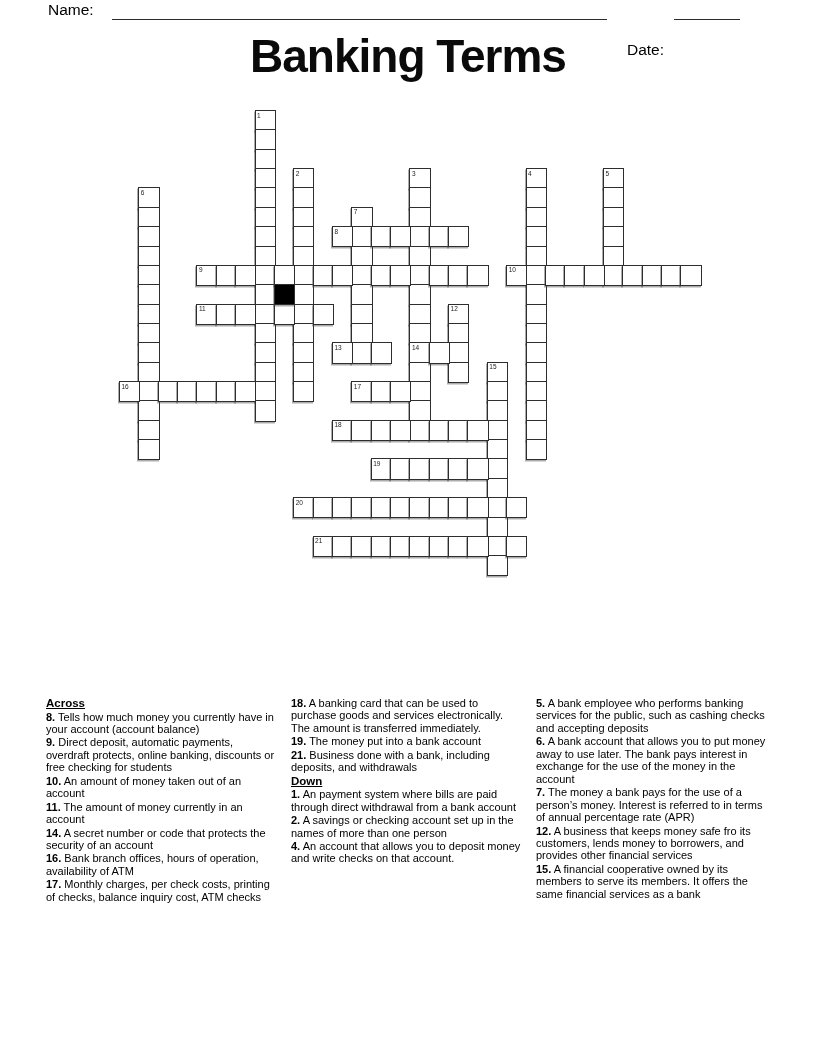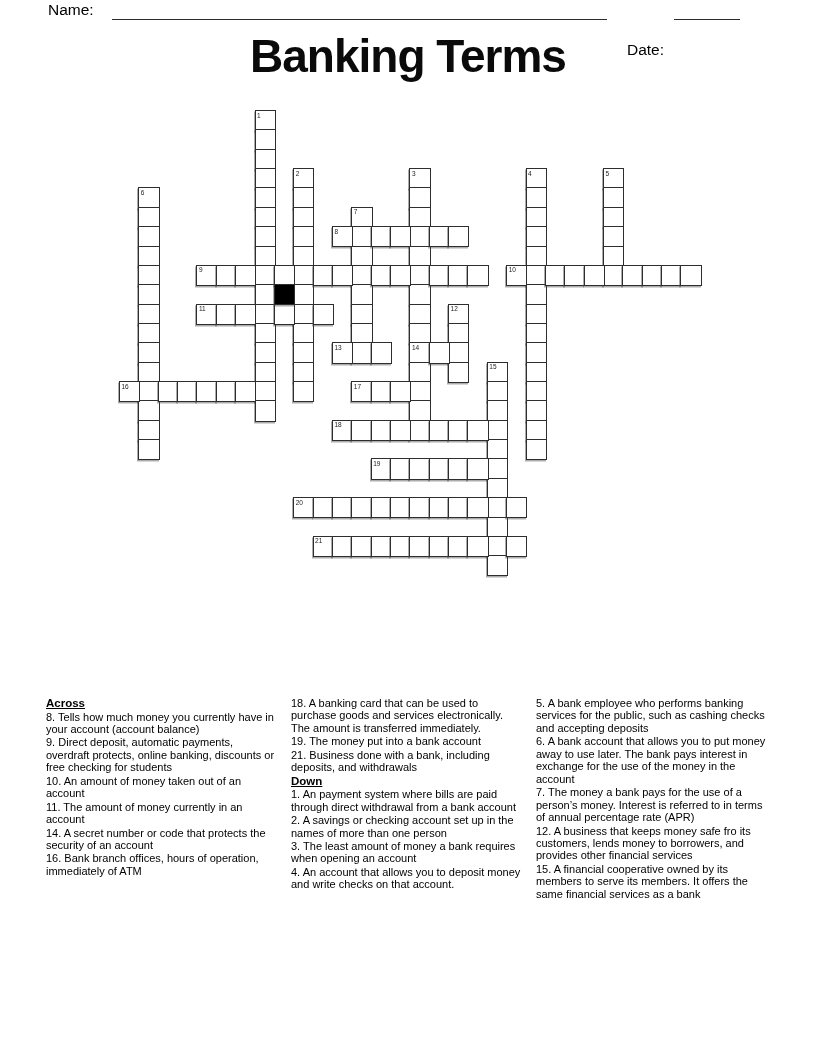--- a/index.html
+++ b/index.html
@@ -35,21 +35,21 @@
   
   .clue-col{position:absolute;top:697px;width:232px;}
   #clues-col-1{left:46px;}
   #clues-col-2{left:291px;}
   #clues-col-3{left:536px;}
   .clue-heading{
     font-size:11.5px;font-weight:bold;text-decoration:underline;
     line-height:12.5px;margin:0 0 1px 0;
   }
   .clue{font-size:11px;line-height:12.45px;margin:0 0 1px 0;}
-  .clue .cnum{font-weight:normal;}
+  .clue .cnum{font-weight:bold;}
 </style>
 </head>
 <body>
 
 <span id="name-label" class="hdr-label">Name:</span>
 <div id="name-line" class="write-line"></div>
 <span id="date-label" class="hdr-label">Date:</span>
 <div id="date-line" class="write-line"></div>
 
 <div id="page-title">Banking Terms</div>
@@ -275,30 +275,30 @@
     <div class="cell black" style="left: 154.88px; top: 174.24px;"></div>
   </div>
 
 <div id="clues-col-1" class="clue-col">
     <div class="clue-heading">Across</div>
     <p class="clue"><span class="cnum">8.</span><span> Tells how much money you currently have in your account (account balance)</span></p>
     <p class="clue"><span class="cnum">9.</span><span> Direct deposit, automatic payments, overdraft protects, online banking, discounts or free checking for students</span></p>
     <p class="clue"><span class="cnum">10.</span><span> An amount of money taken out of an account</span></p>
     <p class="clue"><span class="cnum">11.</span><span> The amount of money currently in an account</span></p>
     <p class="clue"><span class="cnum">14.</span><span> A secret number or code that protects the security of an account</span></p>
-    <p class="clue"><span class="cnum">16.</span><span> Bank branch offices, hours of operation, immediately of ATM</span></p>
+    <p class="clue"><span class="cnum">16.</span><span> Bank branch offices, hours of operation, availability of ATM</span></p>
+    <p class="clue"><span class="cnum">17.</span><span> Monthly charges, per check costs, printing of checks, balance inquiry cost, ATM checks</span></p>
   </div>
 <div id="clues-col-2" class="clue-col">
     <p class="clue"><span class="cnum">18.</span><span> A banking card that can be used to purchase goods and services electronically. The amount is transferred immediately.</span></p>
     <p class="clue"><span class="cnum">19.</span><span> The money put into a bank account</span></p>
     <p class="clue"><span class="cnum">21.</span><span> Business done with a bank, including deposits, and withdrawals</span></p>
     <div class="clue-heading">Down</div>
     <p class="clue"><span class="cnum">1.</span><span> An payment system where bills are paid through direct withdrawal from a bank account</span></p>
     <p class="clue"><span class="cnum">2.</span><span> A savings or checking account set up in the names of more than one person</span></p>
-    <p class="clue"><span class="cnum">3.</span><span> The least amount of money a bank requires when opening an account</span></p>
     <p class="clue"><span class="cnum">4.</span><span> An account that allows you to deposit money and write checks on that account.</span></p>
   </div>
 <div id="clues-col-3" class="clue-col">
     <p class="clue"><span class="cnum">5.</span><span> A bank employee who performs banking services for the public, such as cashing checks and accepting deposits</span></p>
     <p class="clue"><span class="cnum">6.</span><span> A bank account that allows you to put money away to use later. The bank pays interest in exchange for the use of the money in the account</span></p>
     <p class="clue"><span class="cnum">7.</span><span> The money a bank pays for the use of a person’s money. Interest is referred to in terms of annual percentage rate (APR)</span></p>
     <p class="clue"><span class="cnum">12.</span><span> A business that keeps money safe fro its customers, lends money to borrowers, and provides other financial services</span></p>
     <p class="clue"><span class="cnum">15.</span><span> A financial cooperative owned by its members to serve its members. It offers the same financial services as a bank</span></p>
   </div>
 

